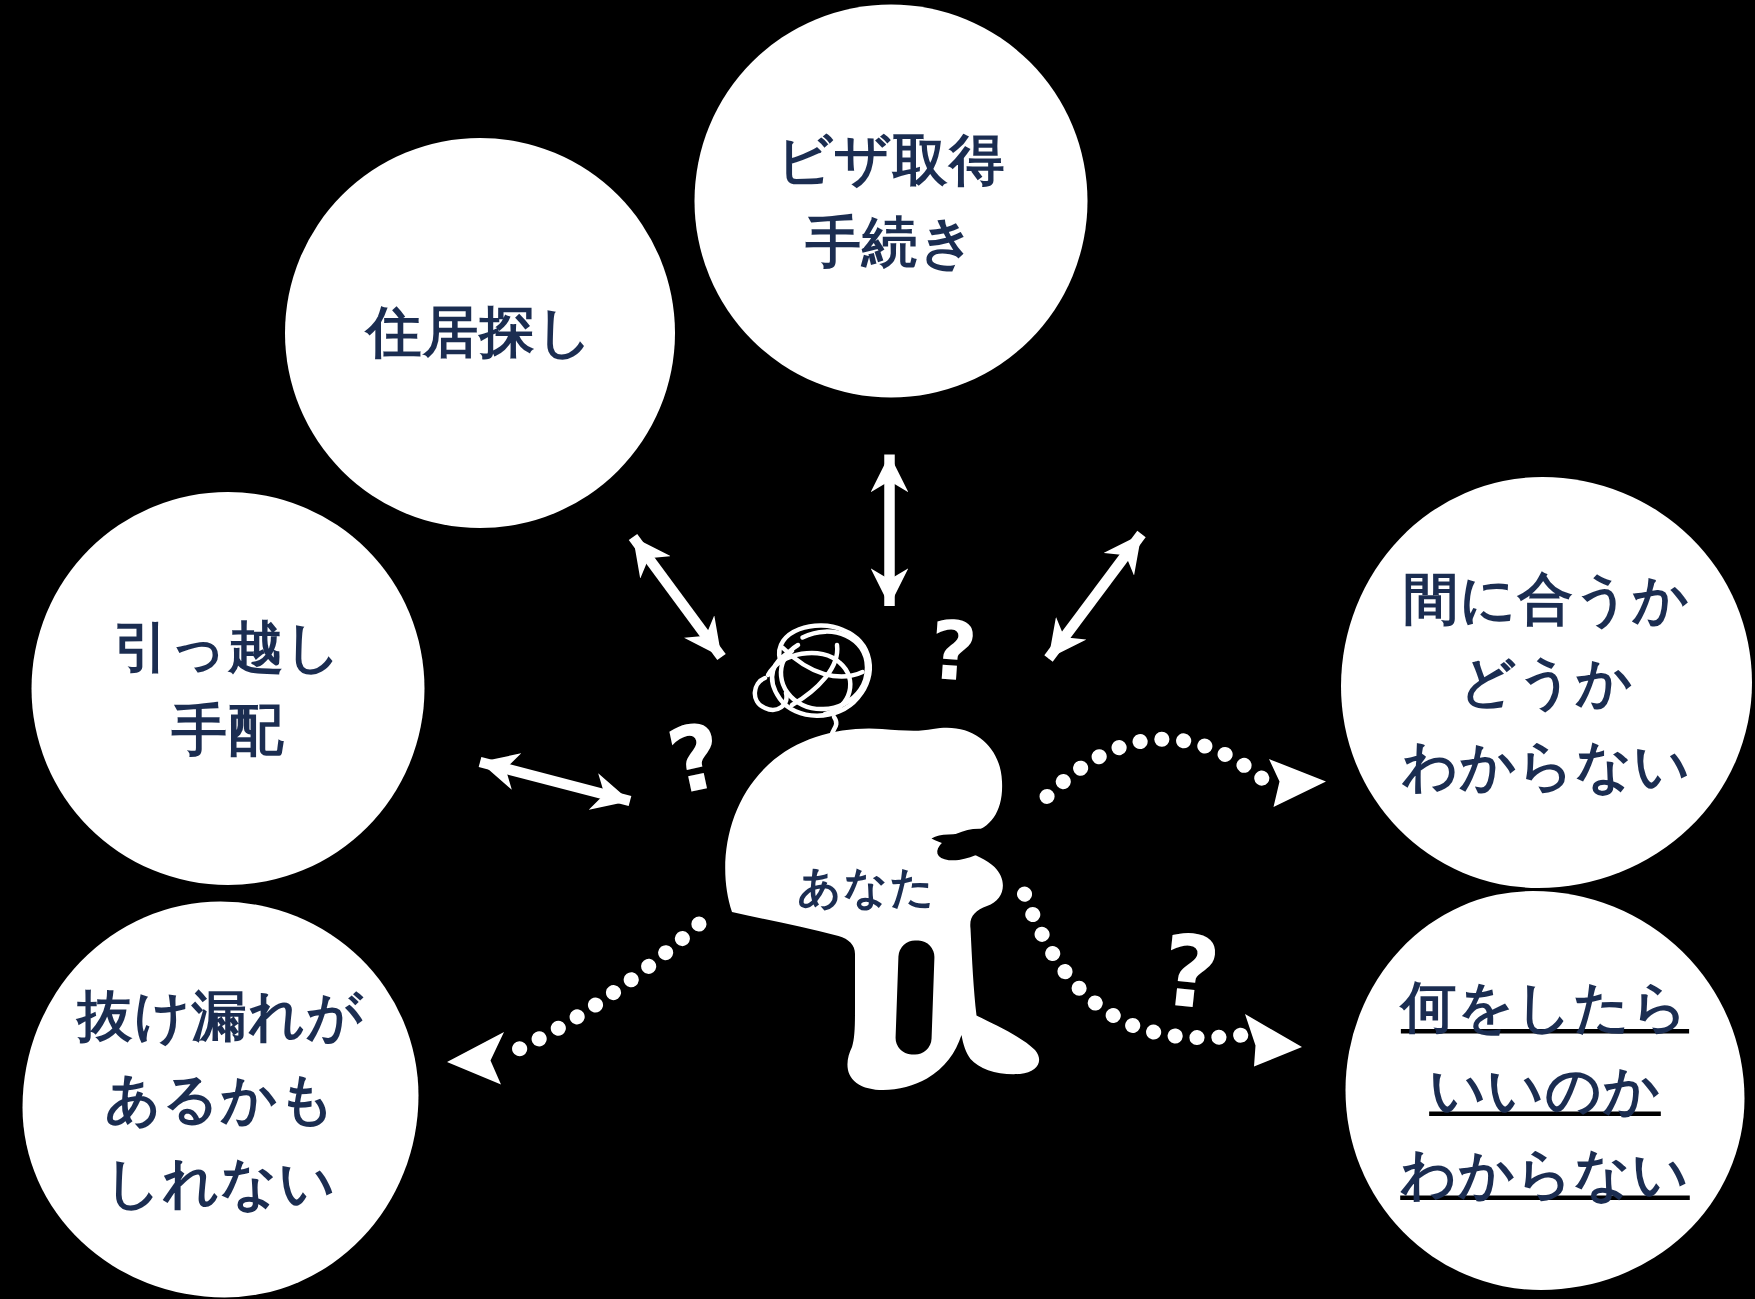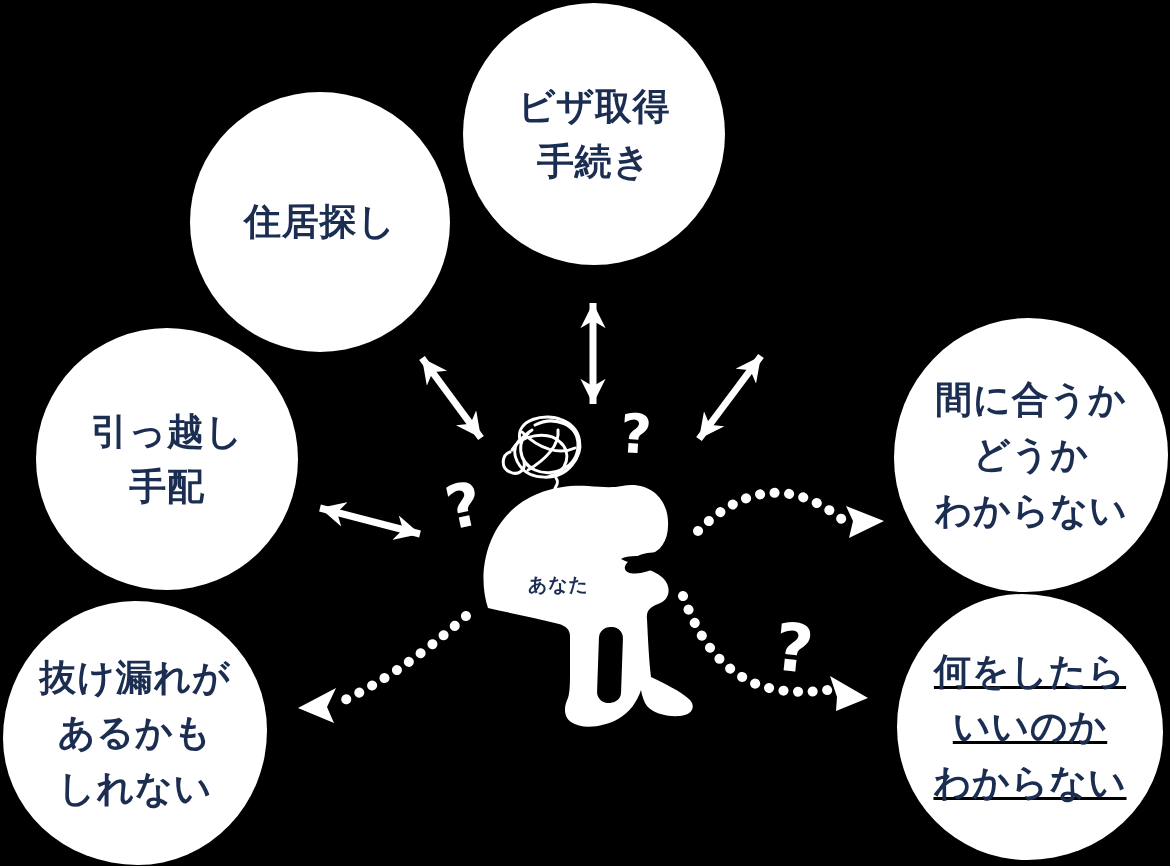--- a/index.html
+++ b/index.html
@@ -22,32 +22,32 @@
     color:var(--navy,#1b2d51);
     font-weight:700;
     font-size:37px;
     line-height:1.5;
     letter-spacing:0.02em;
   }
   
   .b-housing   {left:190px; top:92px;  width:260px; height:260px;}
   .b-visa      {left:463px; top:3px;   width:262px; height:262px;}
   .b-education {left:728px; top:83px;  width:268px; height:268px;}
-  .b-moving    {left:36px;  top:328px; width:262px; height:262px;}
+  .b-moving    {left:21px;  top:328px; width:262px; height:262px;}
   .b-deadline  {left:894px; top:318px; width:274px; height:274px; border-radius:49% 51% 52% 48%/51% 50% 50% 49%;}
-  .b-omission  {left:3px;  top:601px; width:264px; height:264px; border-radius:50% 50% 49% 51%/52% 49% 51% 48%;}
+  .b-omission  {left:15px;  top:601px; width:264px; height:264px; border-radius:50% 50% 49% 51%/52% 49% 51% 48%;}
   .b-whattodo  {left:897px; top:594px; width:266px; height:266px; border-radius:47% 53% 51% 49%/50% 52% 48% 50%;text-decoration:underline;}
 
   .center-label{
     position:absolute;
     left:528px; top:572px; width:96px;
-    text-align:left;
+    text-align:right;
     color:var(--navy,#1b2d51);
     font-weight:700;
-    font-size:19px;
+    font-size:29px;
     letter-spacing:0.04em;
     z-index:3;
   }
   svg.overlay{position:absolute;left:0;top:0;z-index:2;}
   .qmark{
     font-family:"DejaVu Sans","Liberation Sans",sans-serif;
     font-weight:700;
     fill:#fff;
   }
 </style>

